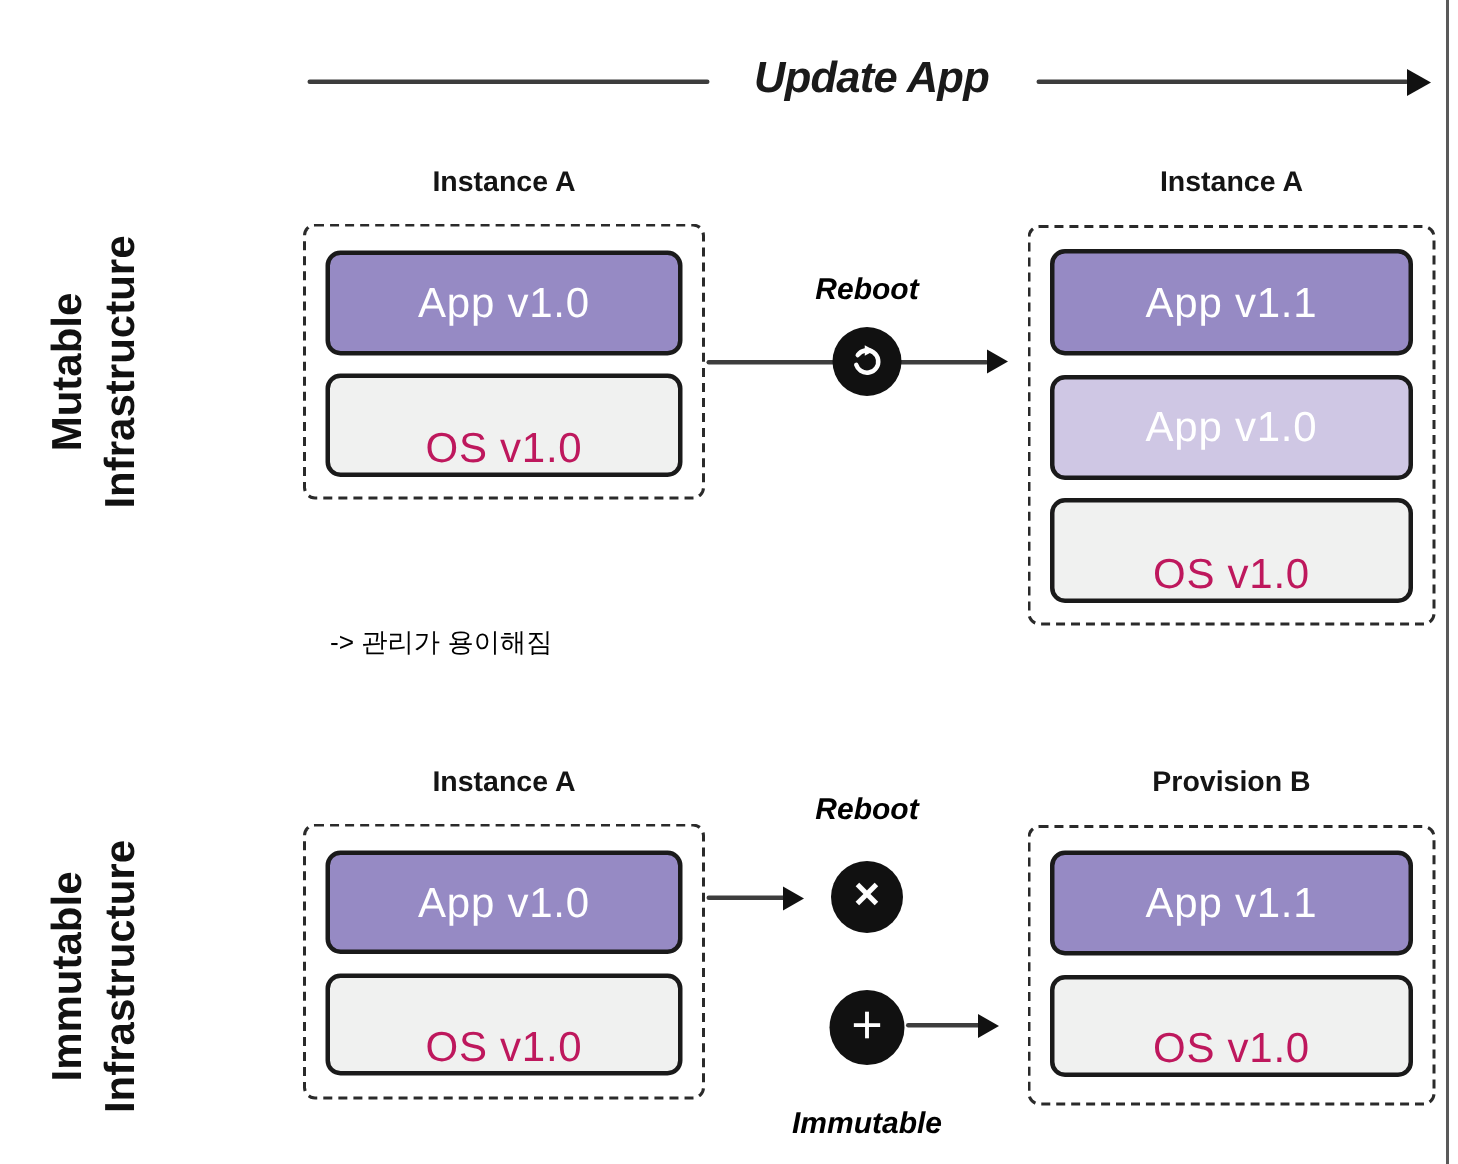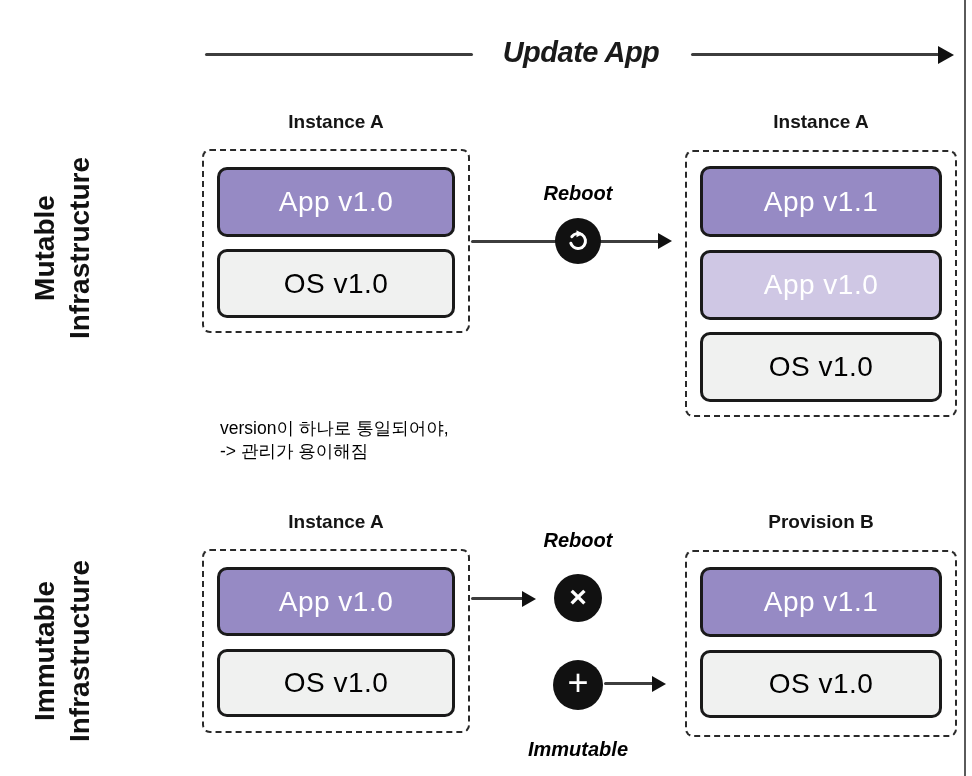--- a/index.html
+++ b/index.html
@@ -21,21 +21,21 @@
     line-height:35px;color:#111;}
 
   
   .instance-title{position:absolute;width:268px;text-align:center;font-size:19px;font-weight:bold;color:#151515;}
   .instance-title.wide{width:272px;}
   .dashed-box{position:absolute;border:2.5px dashed #2a2a2a;border-radius:8px;box-sizing:border-box;}
   .box{position:absolute;box-sizing:border-box;border:3px solid #1a1a1a;border-radius:10px;
     display:flex;align-items:center;justify-content:center;font-size:28px;letter-spacing:0.5px;}
   .box.app{background:#968ac4;color:#ffffff;}
   .box.app-light{background:#cfc7e4;color:#ffffff;}
-  .box.os{background:#f0f1f0;color:#000000;}
+  .box.os{background:#f0f1f0;color:#be185d;align-items:flex-end;}
 
   
   .action-label{position:absolute;width:160px;text-align:center;font-size:20px;font-weight:bold;font-style:italic;color:#000000;}
   .circle{position:absolute;background:#111;border-radius:50%;display:flex;align-items:center;justify-content:center;}
   .circle .sym{color:#fff;font-weight:bold;line-height:1;}
 
   
   .annotation{position:absolute;left:220px;top:417px;font-size:17.5px;line-height:23px;color:#000;}
 
   .right-border{position:absolute;left:964px;top:0;width:2px;height:776px;background:#5a5a5a;}
@@ -84,21 +84,20 @@
   <span>App v1.1</span>
 </div>
 <div class="box app-light" style="left:700px;top:250px;width:242px;height:70px;">
   <span>App v1.0</span>
 </div>
 <div class="box os" style="left:700px;top:332px;width:242px;height:70px;">
   <span>OS v1.0</span>
 </div>
 
 <div class="annotation">
-  <div>version이 하나로 통일되어야,</div>
   <div>-&gt; 관리가 용이해짐</div>
 </div>
 
 <div class="instance-title" style="left:202px;top:511px;">Instance A</div>
 <div class="dashed-box" style="left:202px;top:549px;width:268px;height:184px;"></div>
 <div class="box app" style="left:217px;top:567px;width:238px;height:69px;">
   <span>App v1.0</span>
 </div>
 <div class="box os" style="left:217px;top:649px;width:238px;height:68px;">
   <span>OS v1.0</span>

